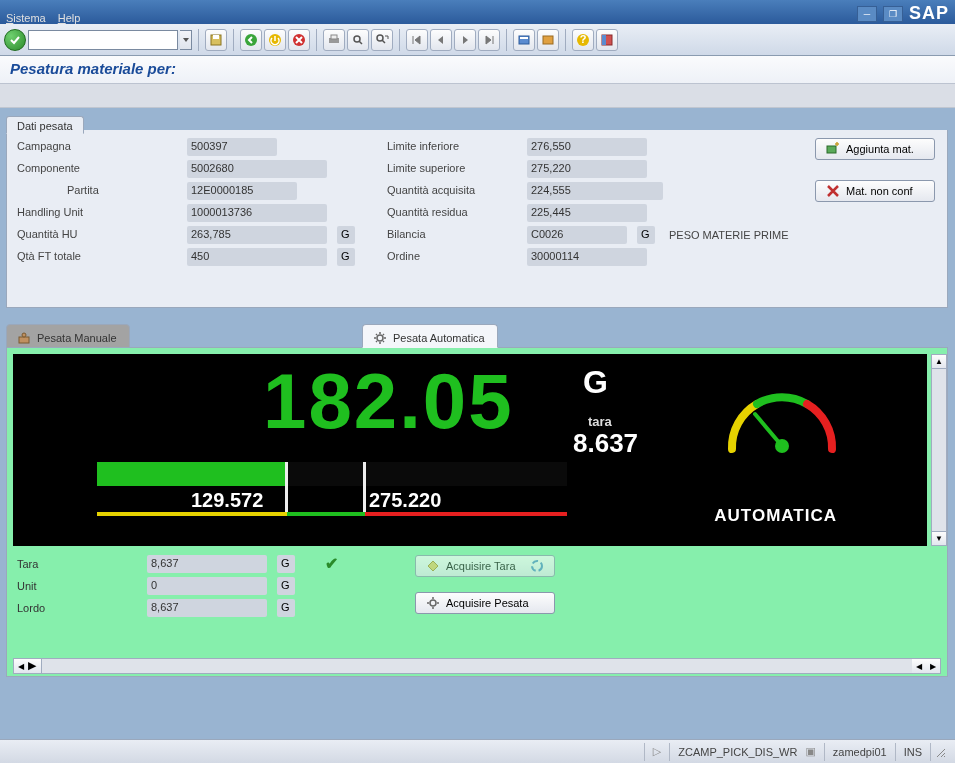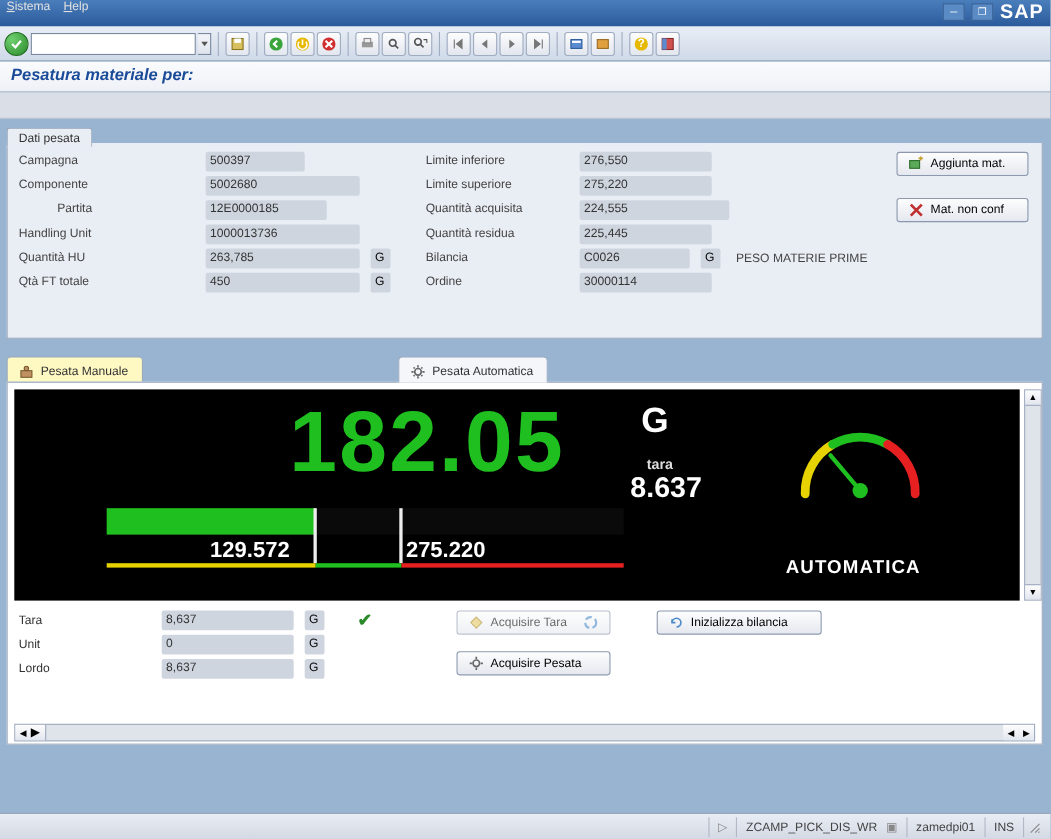--- a/index.html
+++ b/index.html
@@ -1,20 +1,20 @@
 <!DOCTYPE html>
 <html><head>
 <meta charset="utf-8">
 <style>
   * { box-sizing: border-box; margin: 0; padding: 0; font-family: Tahoma, Arial, sans-serif; font-size: 11px; }
   html, body { width: 955px; height: 763px; overflow: hidden; }
   body { background: #99b4d1; }
 
   
-  .titlebar { height: 24px; background: linear-gradient(to bottom,#4a7ebb,#2b5a9b); display: flex; align-items: flex-start; padding: 0 6px; color: #e0e0e0; }
+  .titlebar { height: 24px; background: linear-gradient(to bottom,#4a7ebb,#2b5a9b); display: flex; align-items: flex-end; padding: 0 6px; color: #e0e0e0; }
   .titlebar .menu-item { margin-right: 12px; cursor: default; }
   .titlebar .menu-item u { text-decoration: underline; }
   .titlebar .right { margin-left: auto; display:flex; align-items:center; gap:6px; }
   .titlebar .sap-logo { font-family: Arial Black, Arial; font-weight:900; color:#fff; font-size:18px; letter-spacing:1px;}
   .titlebar .window-btn { width:20px; height:16px; background:#5a8bc4; border:1px solid #365f95; display:flex; align-items:center; justify-content:center; color:#fff; font-size:9px;}
 
   
   .toolbar { height: 32px; background: linear-gradient(to bottom,#e9eef5,#cfd9e8); border-bottom: 1px solid #8a9bb0; display: flex; align-items: center; padding: 0 4px; gap: 2px; }
   .tb-sep { width:1px; height:22px; background:#a0acc0; margin:0 4px; }
   .tb-btn { width: 22px; height: 22px; border: 1px solid #a0acc0; border-radius:3px; background:linear-gradient(to bottom,#fdfdfd,#e2e6ee); display:flex; align-items:center; justify-content:center; cursor:default;}
@@ -40,25 +40,25 @@
   .fld-row { position:absolute; display:flex; align-items:center; }
   .fld-label { width: 100px; color:#444; }
   .fld-val { height: 18px; background:#cfd5df; border: none; padding:2px 4px; color:#333; border-radius:2px;}
   .fld-unit { width: 18px; height:18px; background:#cfd5df; margin-left:4px; padding:2px 4px; text-align:left; border-radius:2px;}
 
   .sap-btn { height:22px; background:linear-gradient(to bottom,#fdfdfd,#e5e8ef); border:1px solid #8b98ad; border-radius:3px; display:flex; align-items:center; padding:0 10px; gap:6px; cursor:default;}
   .sap-btn .ic { width:14px; height:14px; display:flex; align-items:center; justify-content:center;}
 
   
   .tabs-row { position:absolute; left:6px; top:216px; width:942px; height:24px; }
-  .tab { position:absolute; top:0; height:24px; padding:4px 12px 0 10px; background:#fef9c3; border:1px solid #9aa8bc; border-radius:4px 4px 0 0; display:flex; align-items:center; gap:6px; color:#333;}
+  .tab { position:absolute; top:0; height:24px; padding:4px 12px 0 10px; background:#a3a3a3; border:1px solid #9aa8bc; border-radius:4px 4px 0 0; display:flex; align-items:center; gap:6px; color:#333;}
   .tab.active { background:#f4f6fa; border-bottom:1px solid #f4f6fa; z-index:3;}
   .tab .ic { width:14px; height:14px; }
 
-  .tab-content { position:absolute; left:6px; top:239px; width:942px; height:330px; background:#ffffff; border:1px solid #9aa8bc; }
+  .tab-content { position:absolute; left:6px; top:239px; width:942px; height:330px; background:#86efac; border:1px solid #9aa8bc; }
 
   
   .weigh-display { position:absolute; left:6px; top:6px; width:914px; height:192px; background:#000; color:#fff; }
   .vscroll { position:absolute; right:0; top:6px; width:16px; height:192px; background:#dfe3ea; border:1px solid #a0acc0; }
   .vscroll .up, .vscroll .dn { height:14px; background:linear-gradient(to bottom,#fdfdfd,#e2e6ee); border-bottom:1px solid #a0acc0; display:flex; align-items:center; justify-content:center; font-size:8px;}
   .vscroll .dn{ position:absolute; bottom:0; left:0; right:0; border-top:1px solid #a0acc0; border-bottom:none;}
 
   .digits { position:absolute; left:250px; top:8px; font-family: "Arial Black", Arial; font-weight:900; color:#1fbf1f; font-size:78px; letter-spacing:2px; line-height:1;}
   .unit-g { position:absolute; left:570px; top:10px; color:#fff; font-size:32px; font-weight:bold;}
   .tara-l { position:absolute; left:575px; top:60px; color:#ddd; font-size:13px; font-weight:bold;}
@@ -221,21 +221,21 @@
     <div class="fld-row" style="left:10px; top:10px;">
         <span class="fld-label">Campagna</span>
       </div>
     <div class="fld-val" style="position:absolute;left:180px;top:8px;width:90px;">500397</div>
 
     <div class="fld-row" style="left:10px; top:32px;">
         <span class="fld-label">Componente</span>
       </div>
     <div class="fld-val" style="position:absolute;left:180px;top:30px;width:140px;">5002680</div>
 
-    <div class="fld-row" style="left:1px; top:54px;padding-left:44px;">
+    <div class="fld-row" style="left:16px; top:54px;padding-left:44px;">
         <span class="fld-label">Partita</span>
       </div>
     <div class="fld-val" style="position:absolute;left:180px;top:52px;width:110px;">12E0000185</div>
 
     <div class="fld-row" style="left:10px; top:76px;">
         <span class="fld-label">Handling Unit</span>
       </div>
     <div class="fld-val" style="position:absolute;left:180px;top:74px;width:140px;">1000013736</div>
 
     <div class="fld-row" style="left:10px; top:98px;">
@@ -372,29 +372,20 @@
             <path d="M7 2 L12 7 L7 12 L2 7 Z" fill="#e6c860" stroke="#a88820"></path>
           </svg>
         </span>
       <span>Acquisire Tara</span>
       <span class="ic" style="margin-left:auto">
           <svg viewBox="0 0 14 14">
             <circle cx="7" cy="7" r="5" fill="none" stroke="#4a8ac8" stroke-width="2" stroke-dasharray="6 3"></circle>
           </svg>
         </span>
     </div>
-    <div class="sap-btn" style="position:absolute; left:590px; top:207px; width:150px;">
-      <span class="ic">
-          <svg viewBox="0 0 14 14">
-            <path d="M3 7 A4 4 0 1 1 7 11" fill="none" stroke="#4a8ac8" stroke-width="1.5"></path>
-            <path d="M3 4 L3 7 L6 7" fill="none" stroke="#4a8ac8" stroke-width="1.5"></path>
-          </svg>
-        </span>
-      <span>Inizializza bilancia</span>
-    </div>
     <div class="sap-btn" style="position:absolute; left:408px; top:244px; width:140px;">
       <span class="ic">
           <svg viewBox="0 0 14 14">
             <circle cx="7" cy="7" r="3" fill="none" stroke="#666" stroke-width="1.5"></circle>
             <path d="M7 1 L7 3 M7 11 L7 13 M1 7 L3 7 M11 7 L13 7" stroke="#666" stroke-width="1.5"></path>
           </svg>
         </span>
       <span>Acquisire Pesata</span>
     </div>
 

